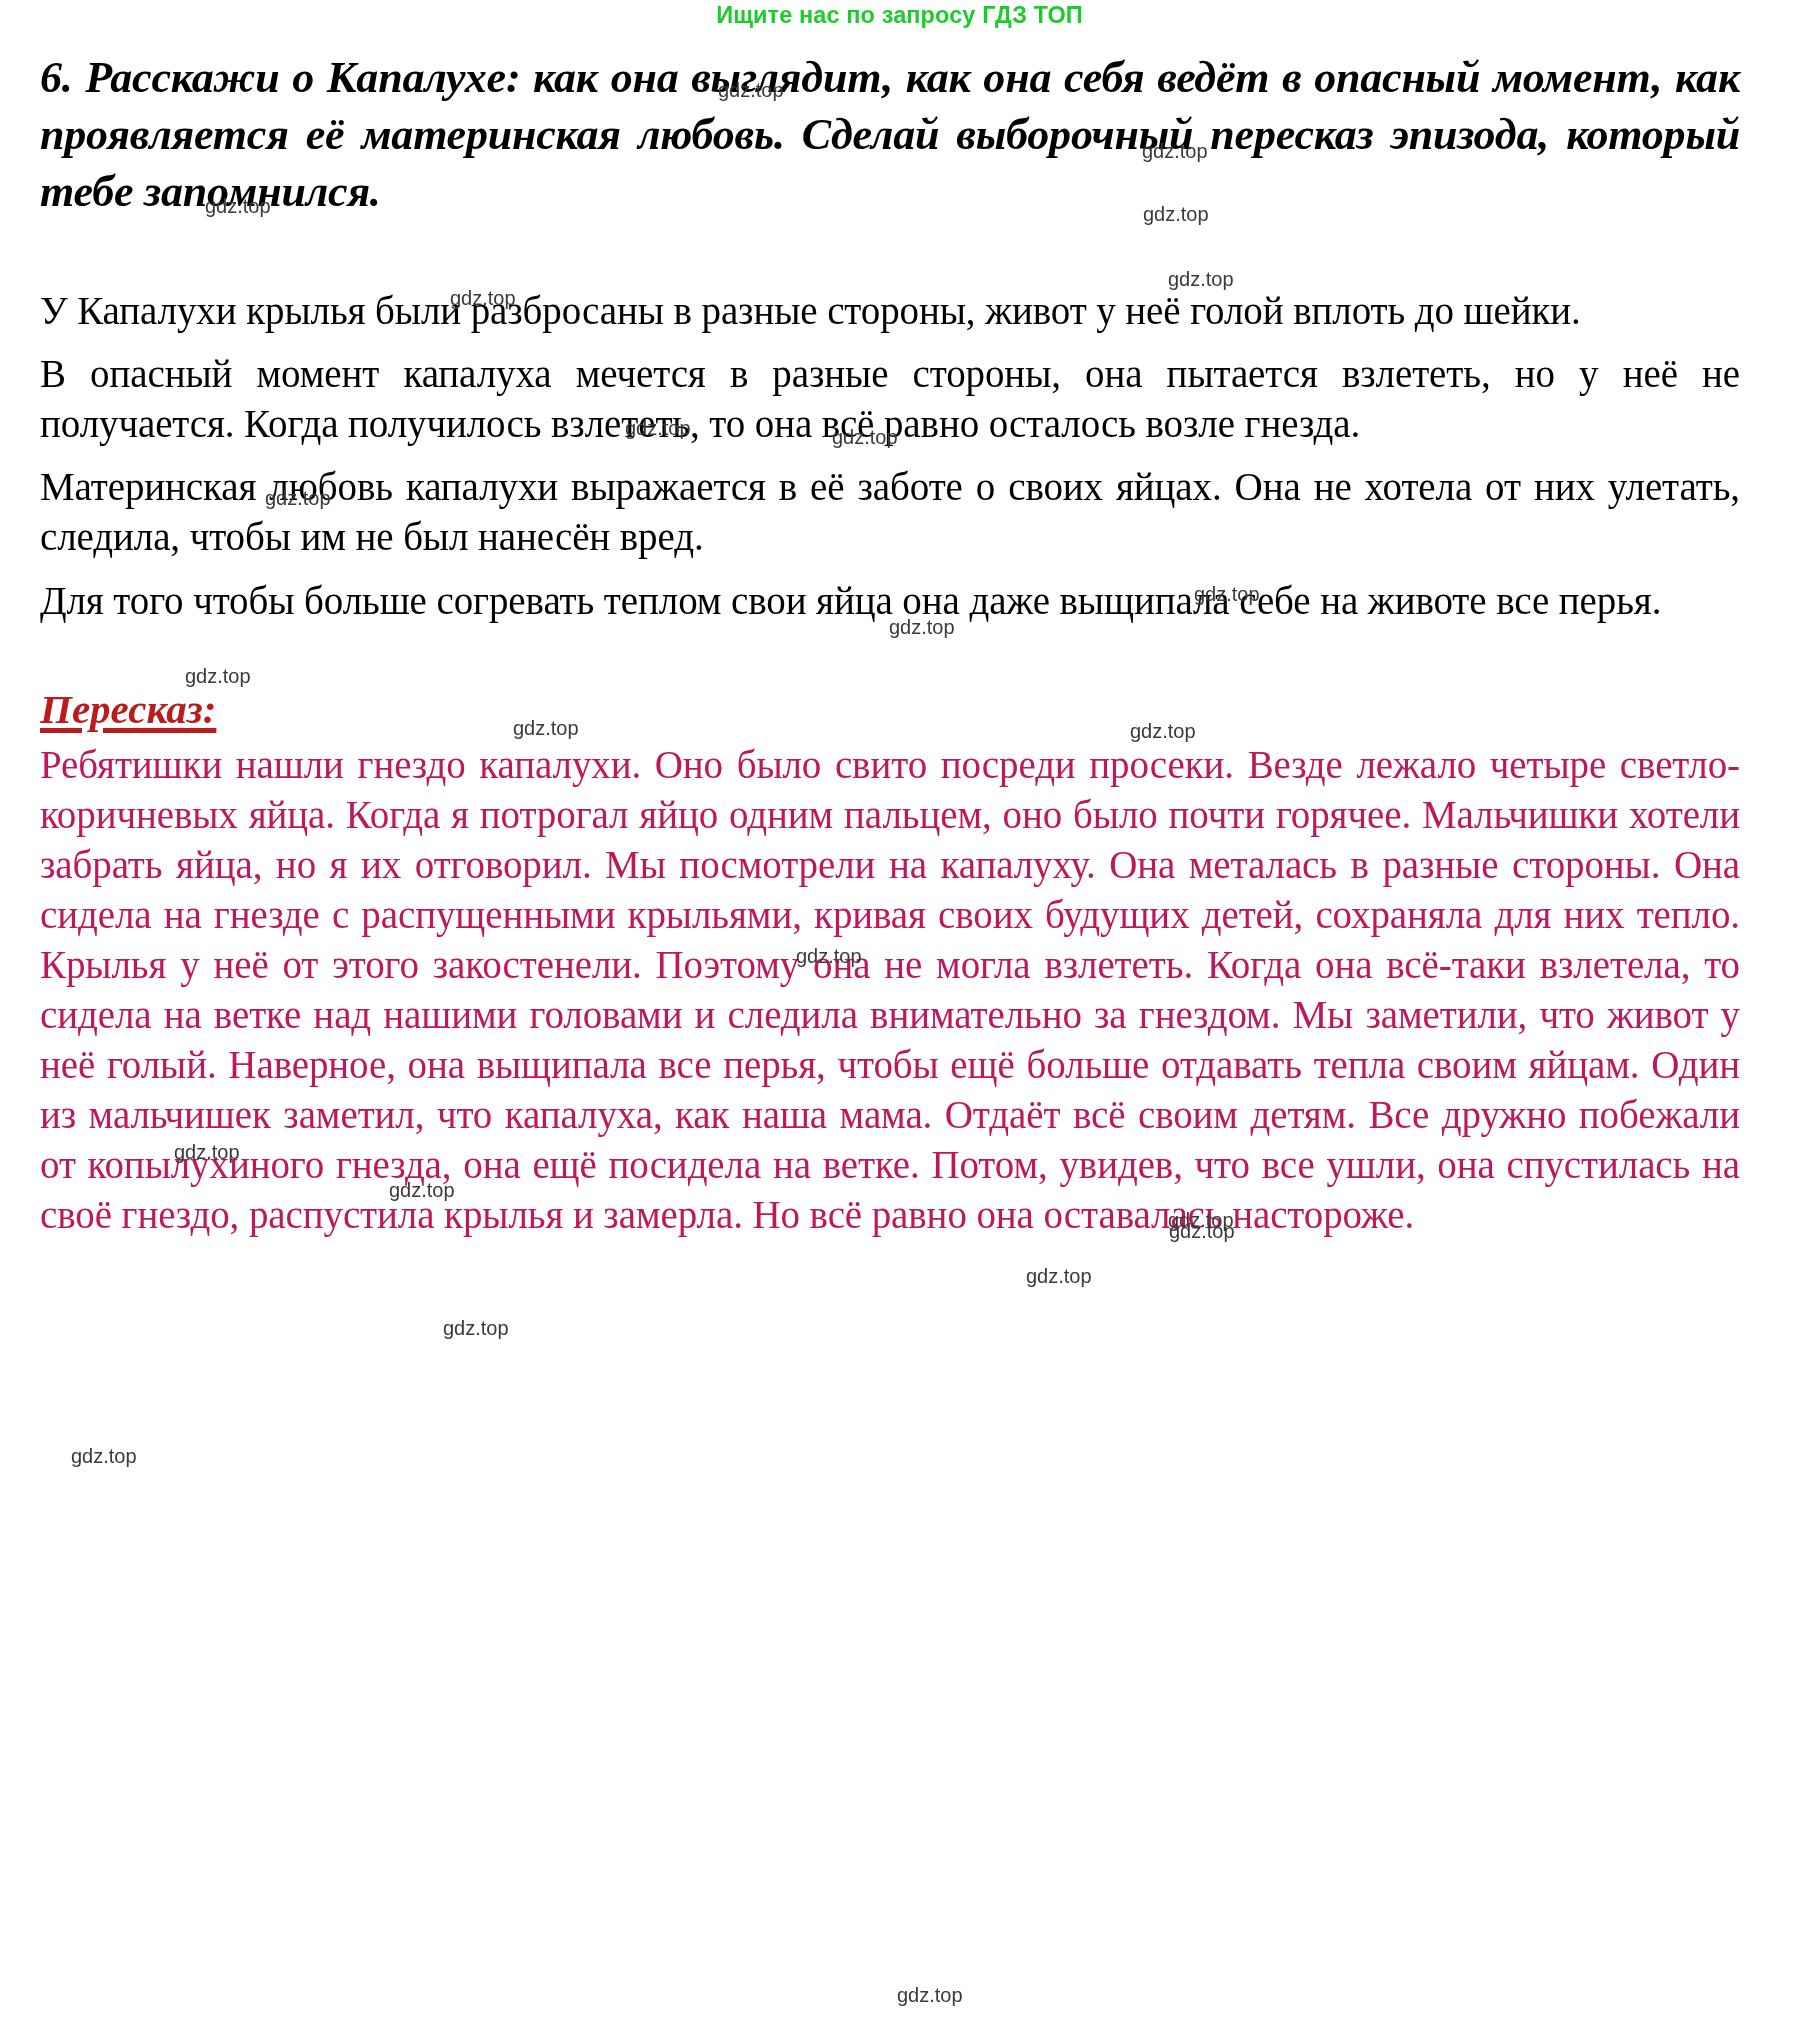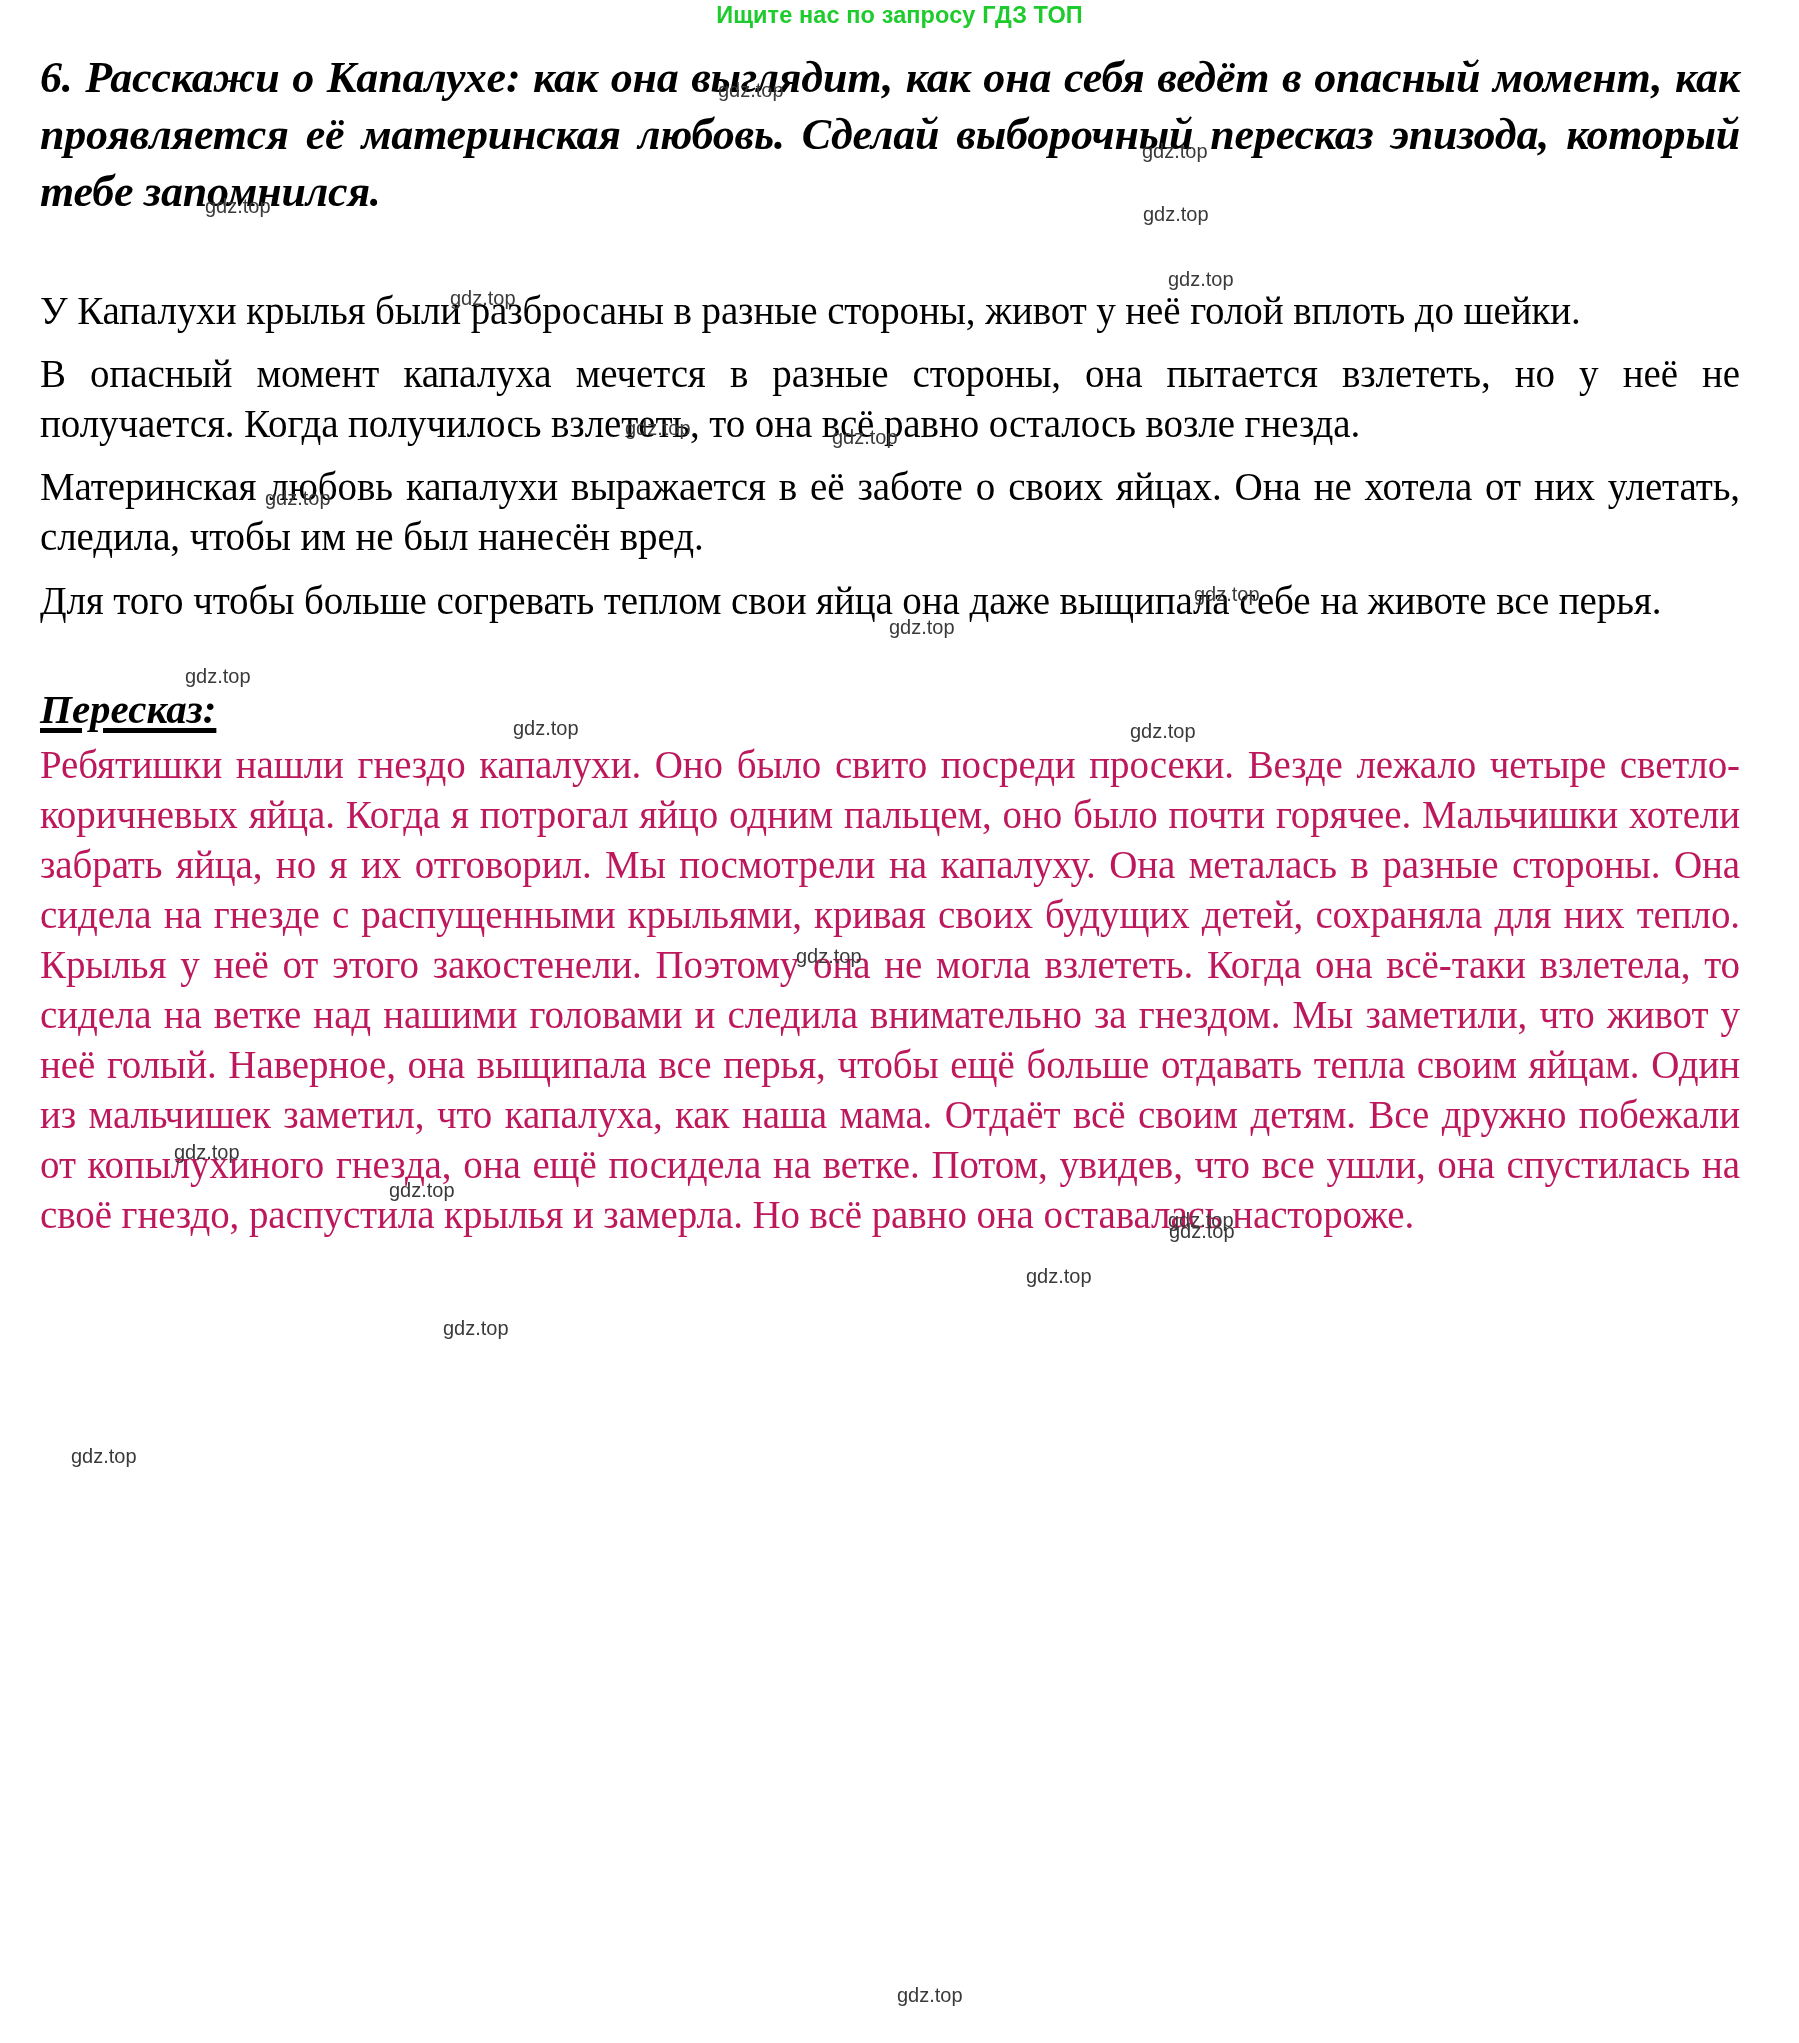--- a/index.html
+++ b/index.html
@@ -74,21 +74,21 @@
 
   .retell-heading {
     font-family: "Liberation Serif", "DejaVu Serif", serif;
     font-weight: 700;
     font-style: italic;
     font-size: 41px;
     line-height: 49px;
     text-decoration: underline;
     text-decoration-thickness: 4.7px;
     text-underline-offset: 4.7px;
-    color: #000000;
+    color: #b91c1c;
     margin: 0 0 5.6px 0;
     display: inline-block;
   }
 
   .retell-body {
     font-family: "Liberation Serif", "DejaVu Serif", serif;
     font-size: 39px;
     line-height: 50px;
     color: #be185d;
     text-align: justify;

